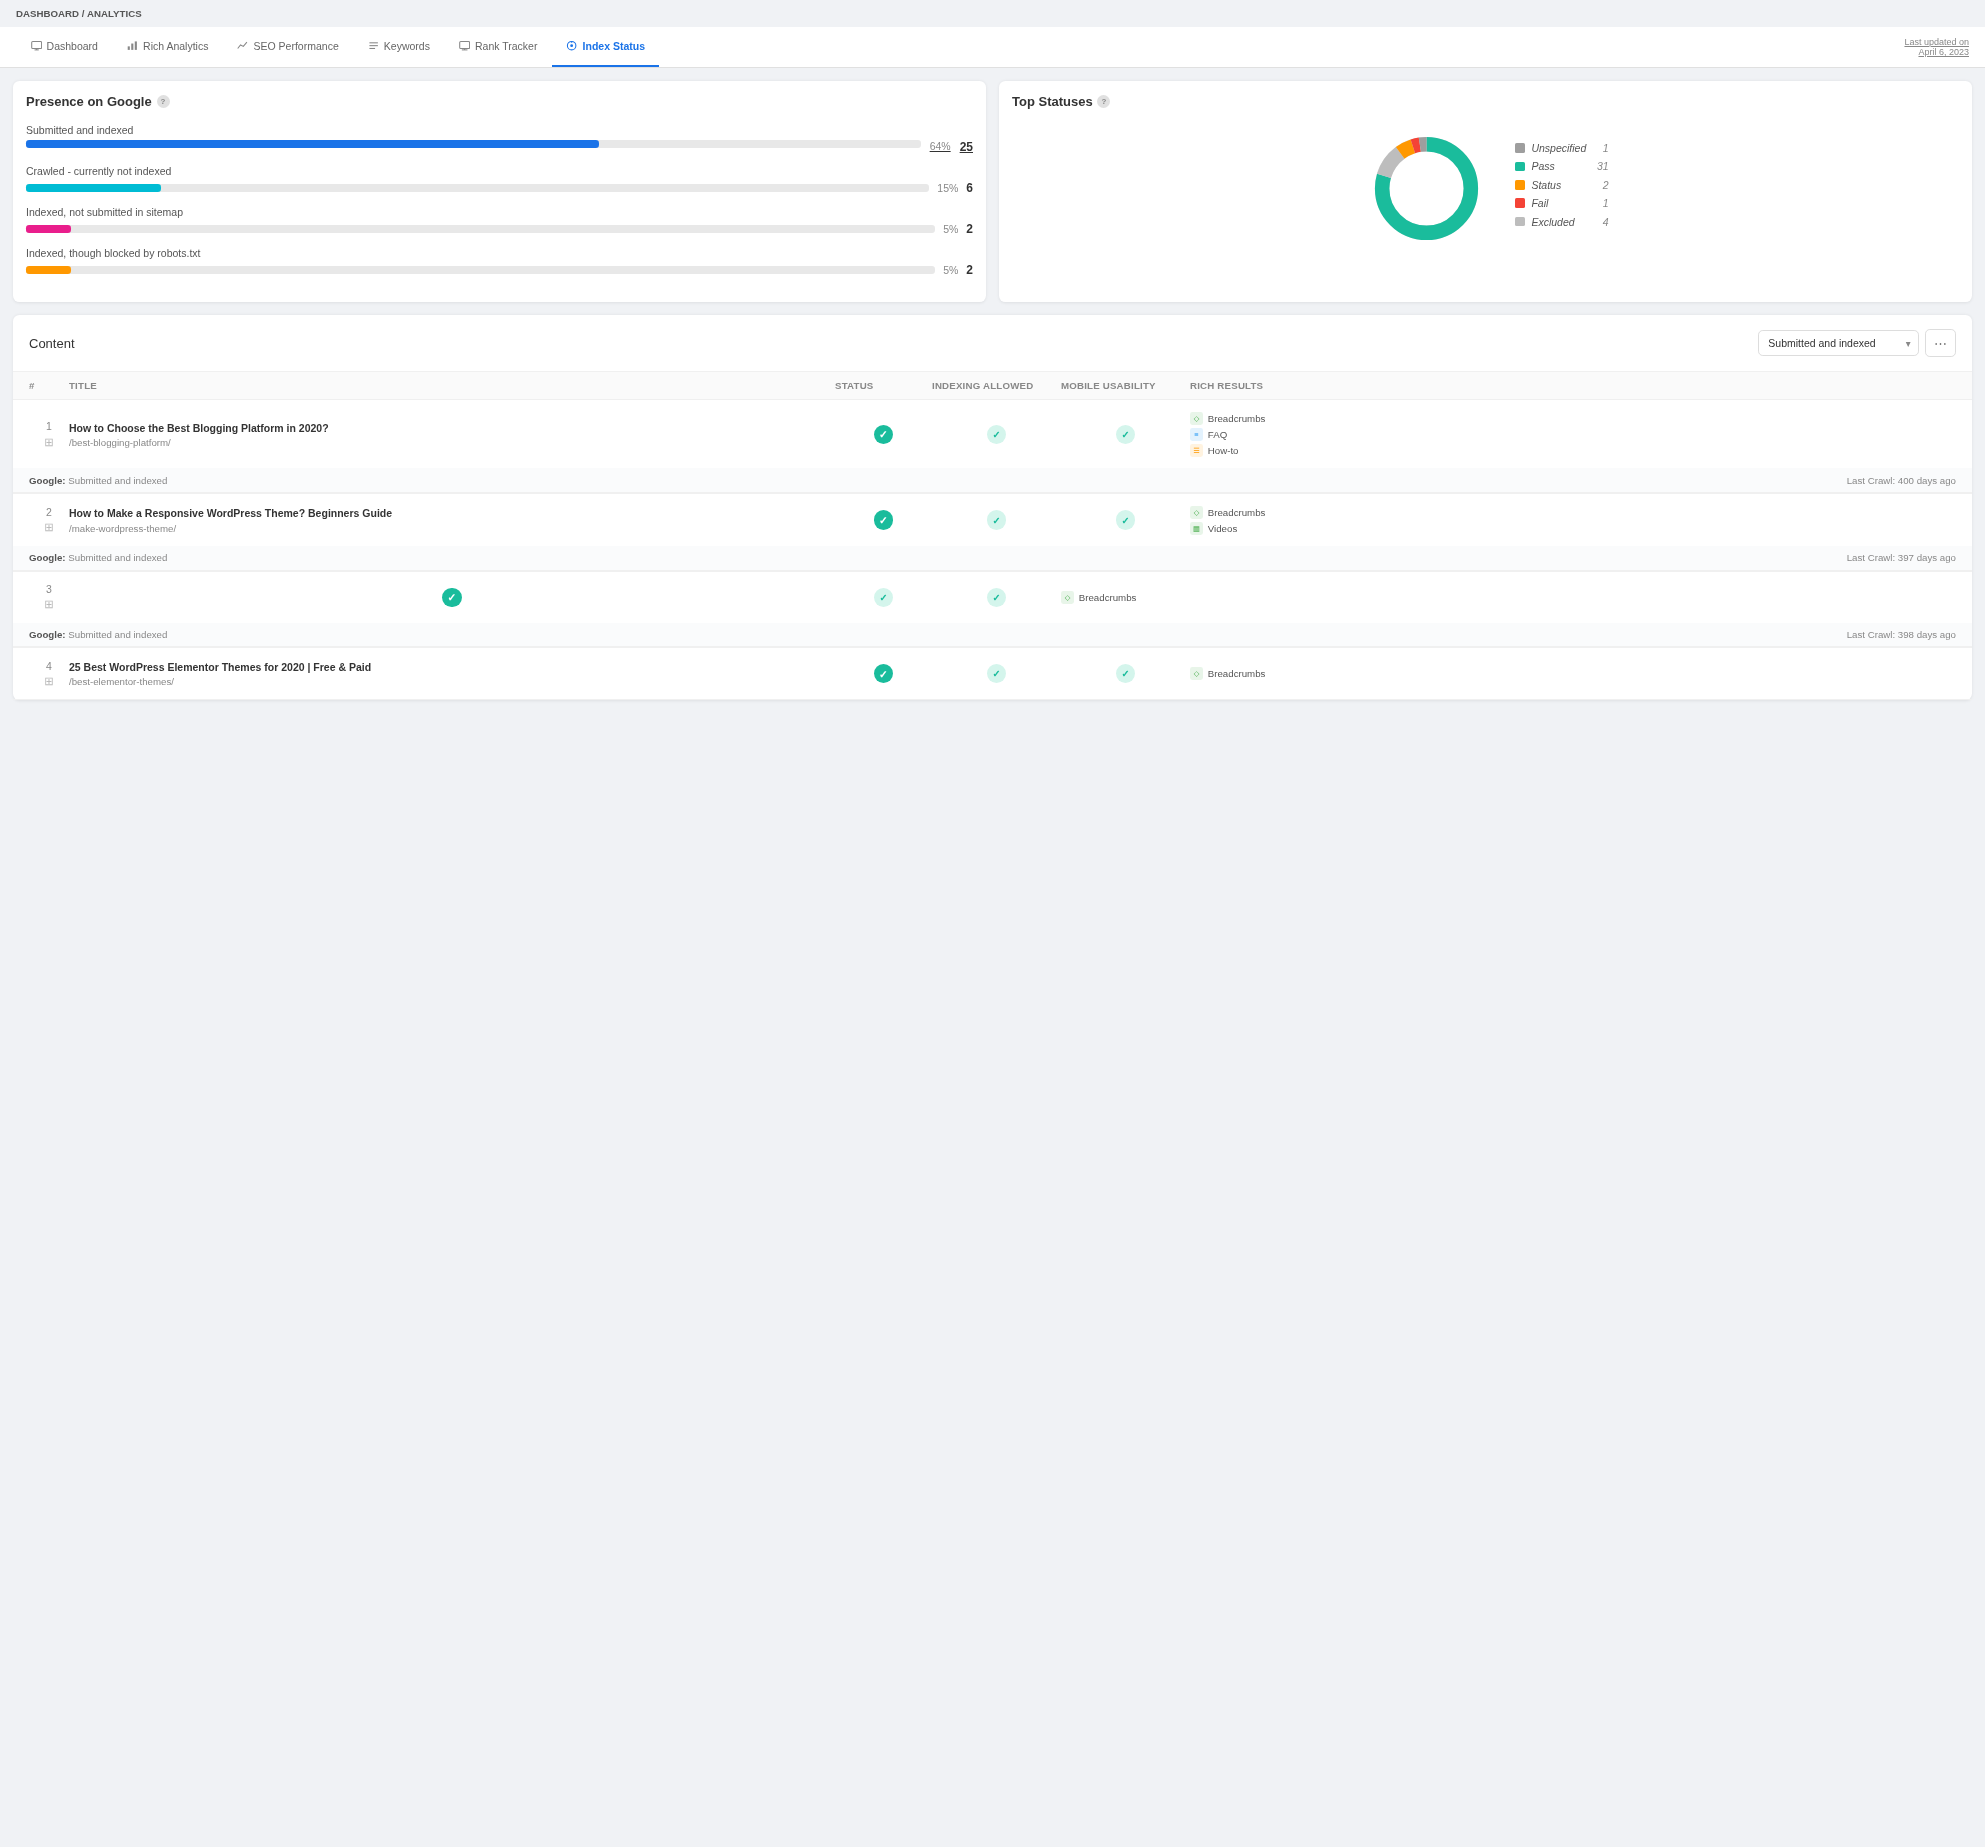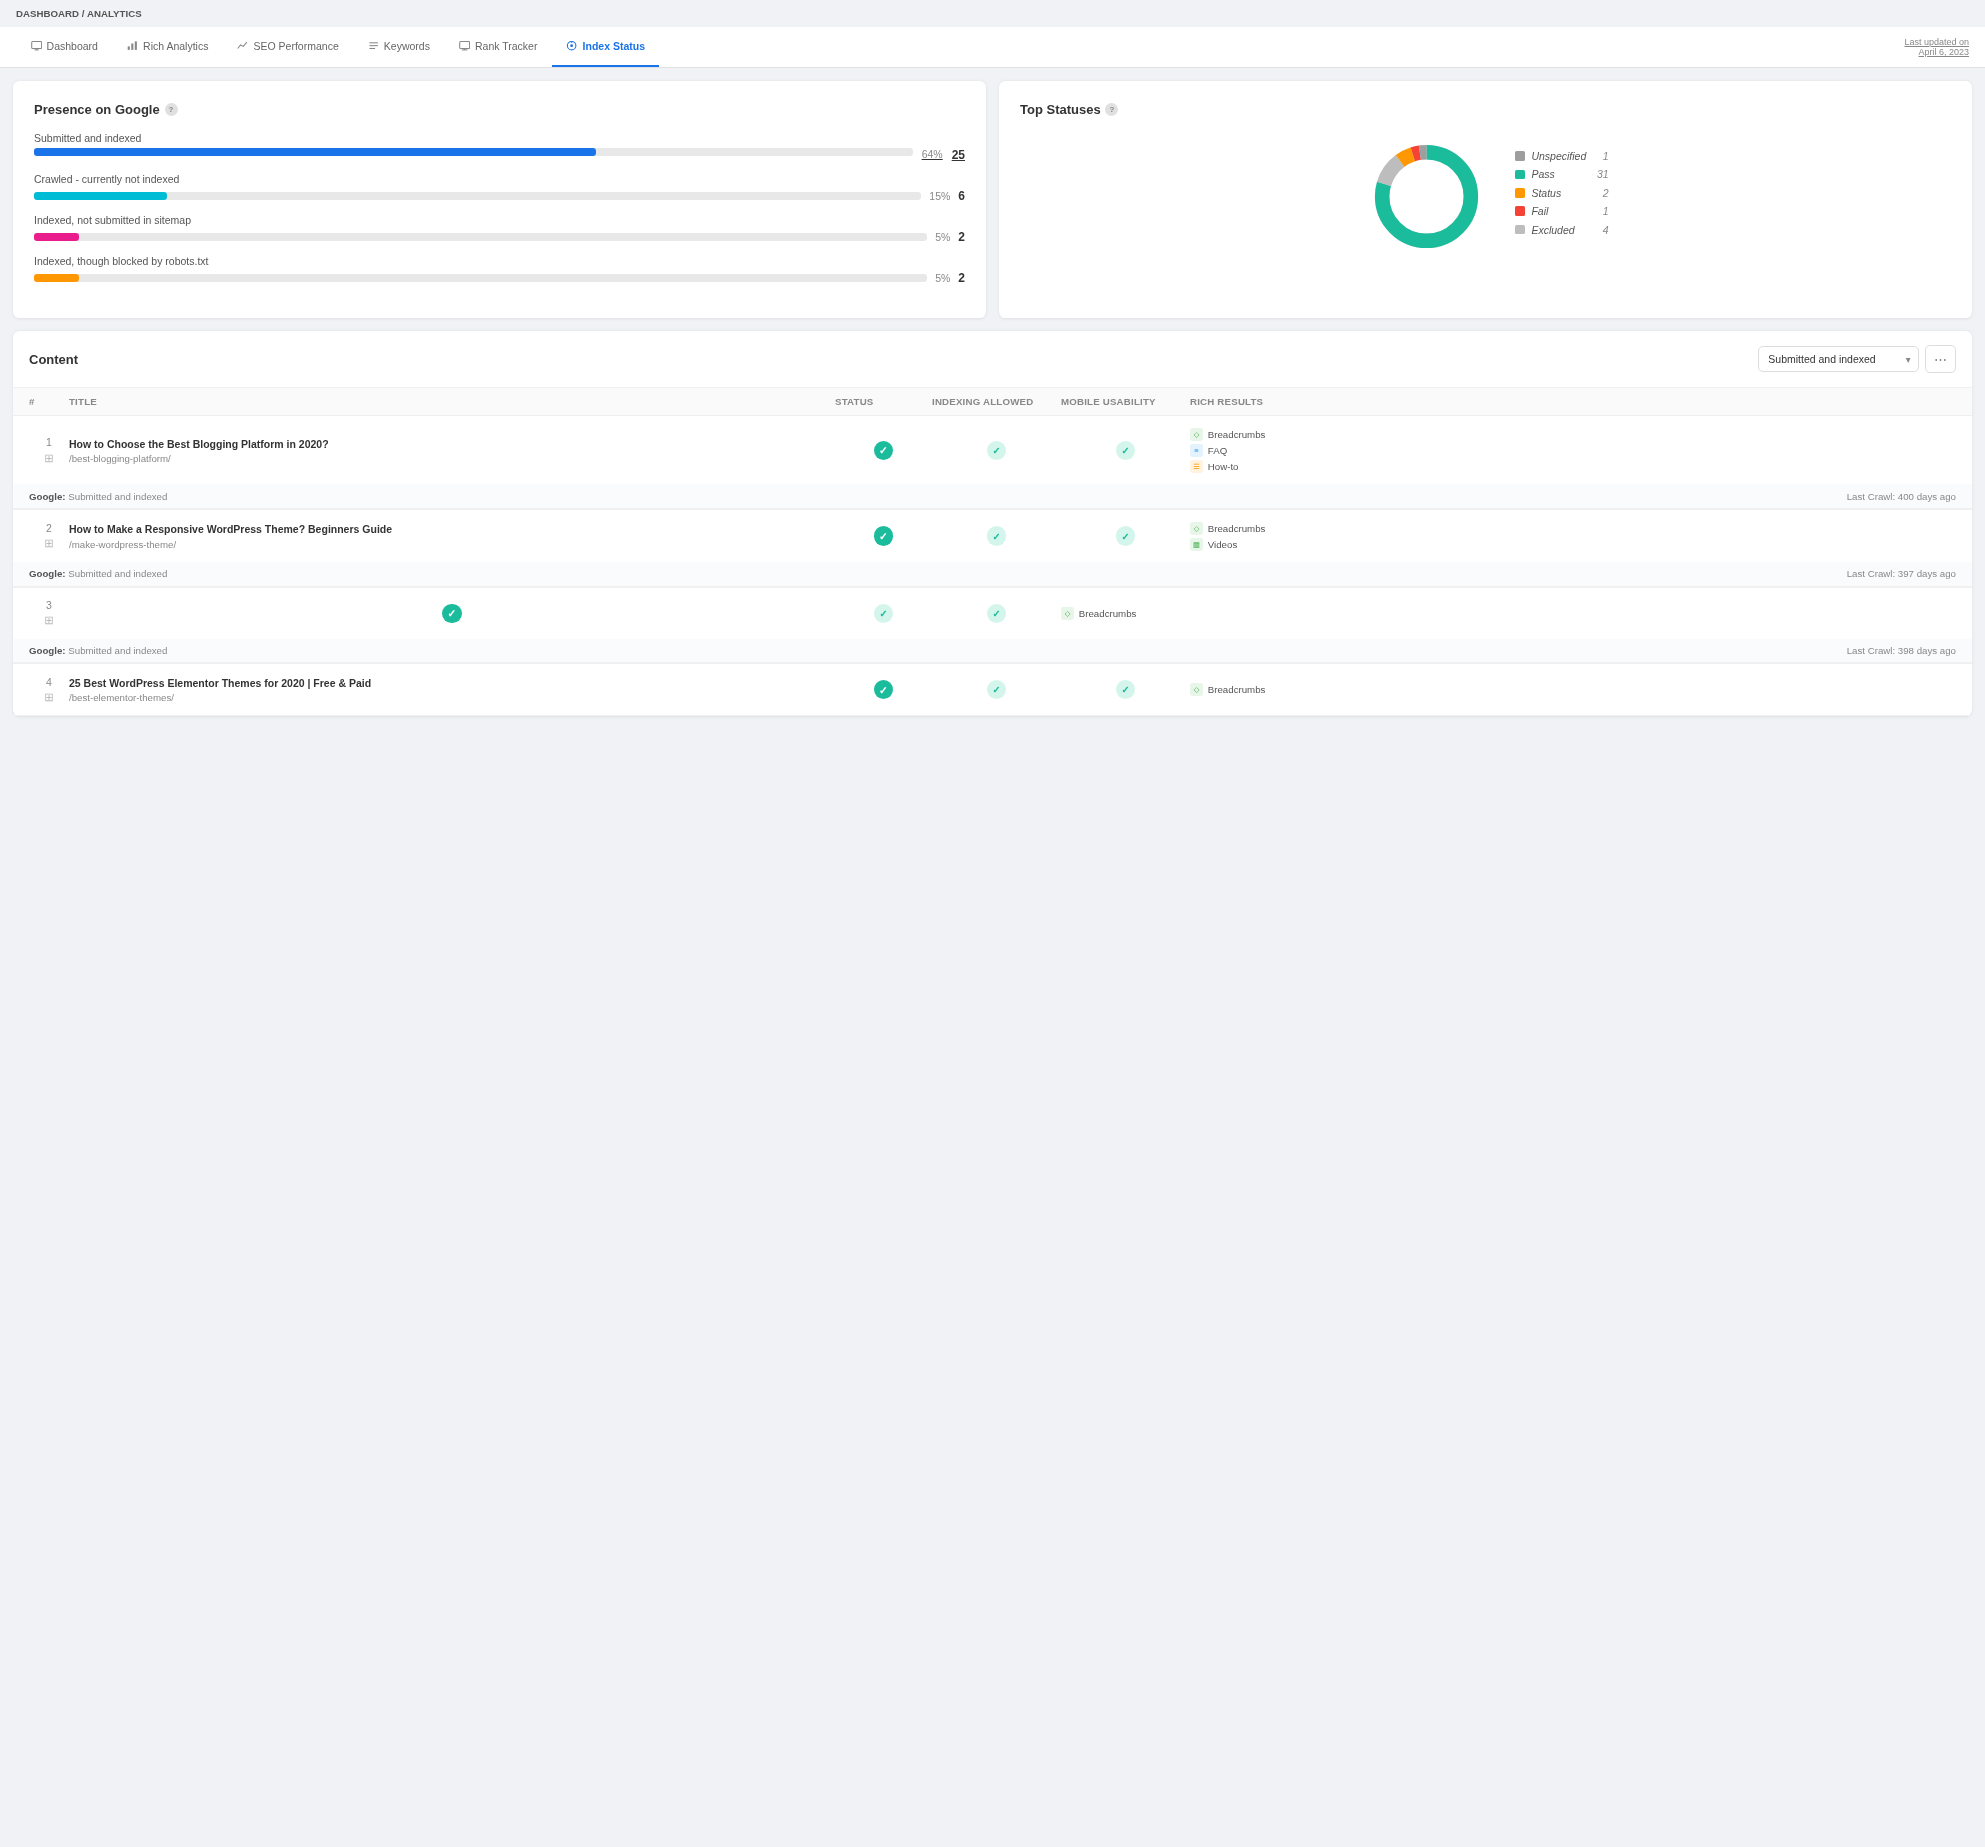--- a/index.html
+++ b/index.html
@@ -10,21 +10,21 @@
 
     .nav-bar { background: #fff; border-bottom: 0.8px solid #e0e0e0; display: flex; align-items: center; padding: 0 16px; position: relative; }
     .nav-tab { padding: 13px 14.5px; cursor: pointer; font-size: 10.5px; color: #666; display: flex; align-items: center; gap: 4.8px; border-bottom: 2.4px solid transparent; white-space: nowrap; }
     .nav-tab.active { color: #1a73e8; border-bottom: 2.4px solid #1a73e8; font-weight: 600; }
     .nav-tab svg { width: 11.3px; height: 11.3px; }
     .last-updated { margin-left: auto; font-size: 9px; color: #888; text-align: right; padding: 8px 0; text-decoration: underline; }
 
     .main { padding: 13px; }
 
     .top-cards { display: grid; grid-template-columns: 1fr 1fr; gap: 13px; margin-bottom: 13px; }
-    .card { background: #fff; border-radius: 6.4px; padding: 21px; box-shadow: 0 0.8px 3.2px rgba(0,0,0,0.08); }
+    .card { background: #fff; border-radius: 6.4px; padding: 13px; box-shadow: 0 0.8px 3.2px rgba(0,0,0,0.08); }
 
     .card-title { font-size: 13px; font-weight: 700; margin-bottom: 14.5px; display: flex; align-items: center; gap: 4.8px; }
     .help-icon { width: 13px; height: 13px; border-radius: 50%; background: #e0e0e0; color: #888; font-size: 8px; display: inline-flex; align-items: center; justify-content: center; cursor: pointer; flex-shrink: 0; }
 
     .bar-row { margin-bottom: 11.3px; }
     .bar-label { font-size: 10.5px; color: #555; margin-bottom: 4px; }
     .bar-track { background: #e8e8e8; border-radius: 3.2px; height: 8px; width: 100%; position: relative; }
     .bar-fill { height: 100%; border-radius: 3.2px; }
     .bar-pct { color: #888; font-size: 10.5px; }
     .bar-count { font-weight: 700; font-size: 12px; }
@@ -34,21 +34,21 @@
     .donut-svg { width: 129px; height: 129px; }
     .legend { list-style: none; }
     .legend li { display: flex; align-items: center; gap: 6.4px; margin-bottom: 6.4px; font-size: 10.5px; font-style: italic; }
     .legend-dot { width: 9.7px; height: 9.7px; border-radius: 1.6px; flex-shrink: 0; }
     .legend-label { flex: 1; color: #555; }
     .legend-count { color: #888; font-size: 10.5px; min-width: 16px; text-align: right; }
 
     
     .content-section { background: #fff; border-radius: 6.4px; box-shadow: 0 0.8px 3.2px rgba(0,0,0,0.08); }
     .content-header { display: flex; align-items: center; justify-content: space-between; padding: 14.5px 16px; border-bottom: 0.8px solid #f0f0f0; }
-    .content-title { font-size: 13px; font-weight: 700; }
+    .content-title { font-size: 13px; font-weight: 400; }
     .content-controls { display: flex; gap: 6.4px; align-items: center; }
     .dropdown { border: 0.8px solid #ddd; border-radius: 4.8px; padding: 6.4px 24px 6.4px 9.7px; font-size: 10.5px; color: #333; background: #fff; appearance: none; cursor: pointer; min-width: 161px; position: relative; }
     .dropdown-wrap { position: relative; display: inline-block; }
     .dropdown-wrap::after { content: '▾'; position: absolute; right: 8px; top: 50%; transform: translateY(-50%); color: #888; pointer-events: none; font-size: 9.7px; }
     .more-btn { border: 0.8px solid #ddd; border-radius: 4.8px; padding: 6.4px 8px; background: #fff; cursor: pointer; color: #555; font-size: 13px; line-height: 1; display: flex; align-items: center; }
 
     .table-header { display: grid; grid-template-columns: 40px 1fr 97px 129px 129px 1fr; padding: 8px 16px; background: #fafafa; border-bottom: 0.8px solid #efefef; }
     .th { font-size: 9.7px; font-weight: 600; color: #888; text-transform: uppercase; letter-spacing: 0.2px; }
 
     .content-row { border-bottom: 0.8px solid #f0f0f0; }

